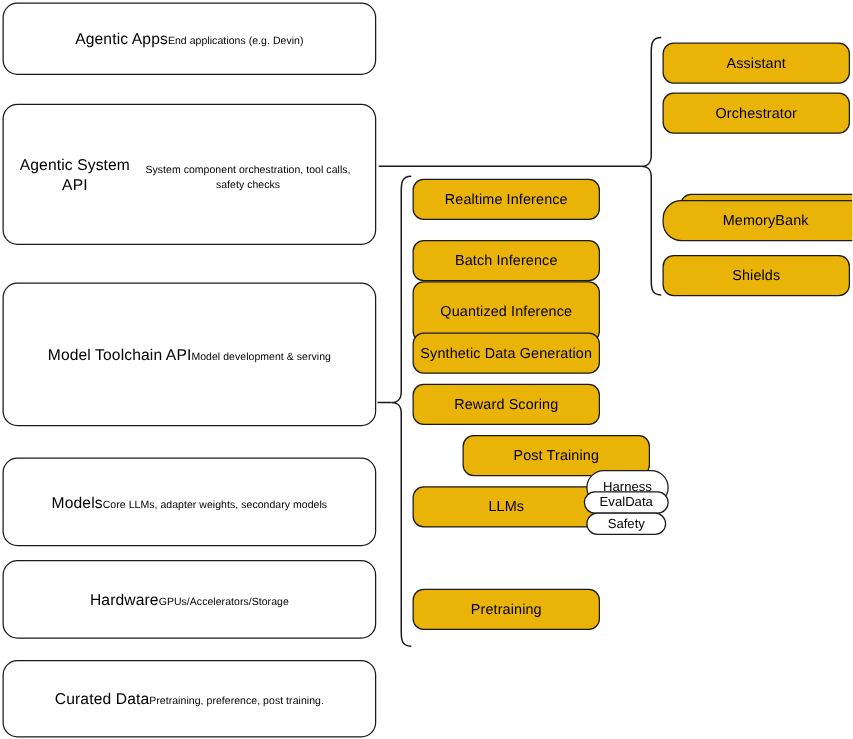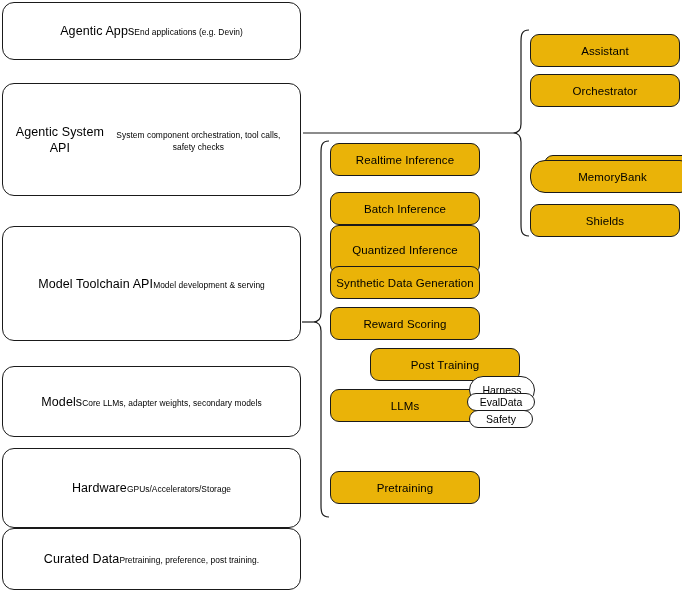--- a/index.html
+++ b/index.html
@@ -129,21 +129,21 @@
   <div class="layer-box" style="left:2px; top:226px; width:299px; height:115px;">
     <div class="layer-title">Model Toolchain API</div>
     <div class="layer-sub">Model development &amp; serving</div>
   </div>
 
   <div class="layer-box" style="left:2px; top:366px; width:299px; height:71px;">
     <div class="layer-title">Models</div>
     <div class="layer-sub">Core LLMs, adapter weights, secondary models</div>
   </div>
 
-  <div class="layer-box" style="left:2px; top:448px; width:299px; height:80px;">
+  <div class="layer-box" style="left:2px; top:448px; width:299px; height:63px;">
     <div class="layer-title">Hardware</div>
     <div class="layer-sub">GPUs/Accelerators/Storage</div>
   </div>
 
   <div class="layer-box" style="left:2px; top:528px; width:299px; height:62px;">
     <div class="layer-title">Curated Data</div>
     <div class="layer-sub">Pretraining, preference, post training.</div>
   </div>
 
   <div class="chip" style="left:330px; top:143px; width:150px; height:33px;">Realtime Inference</div>

